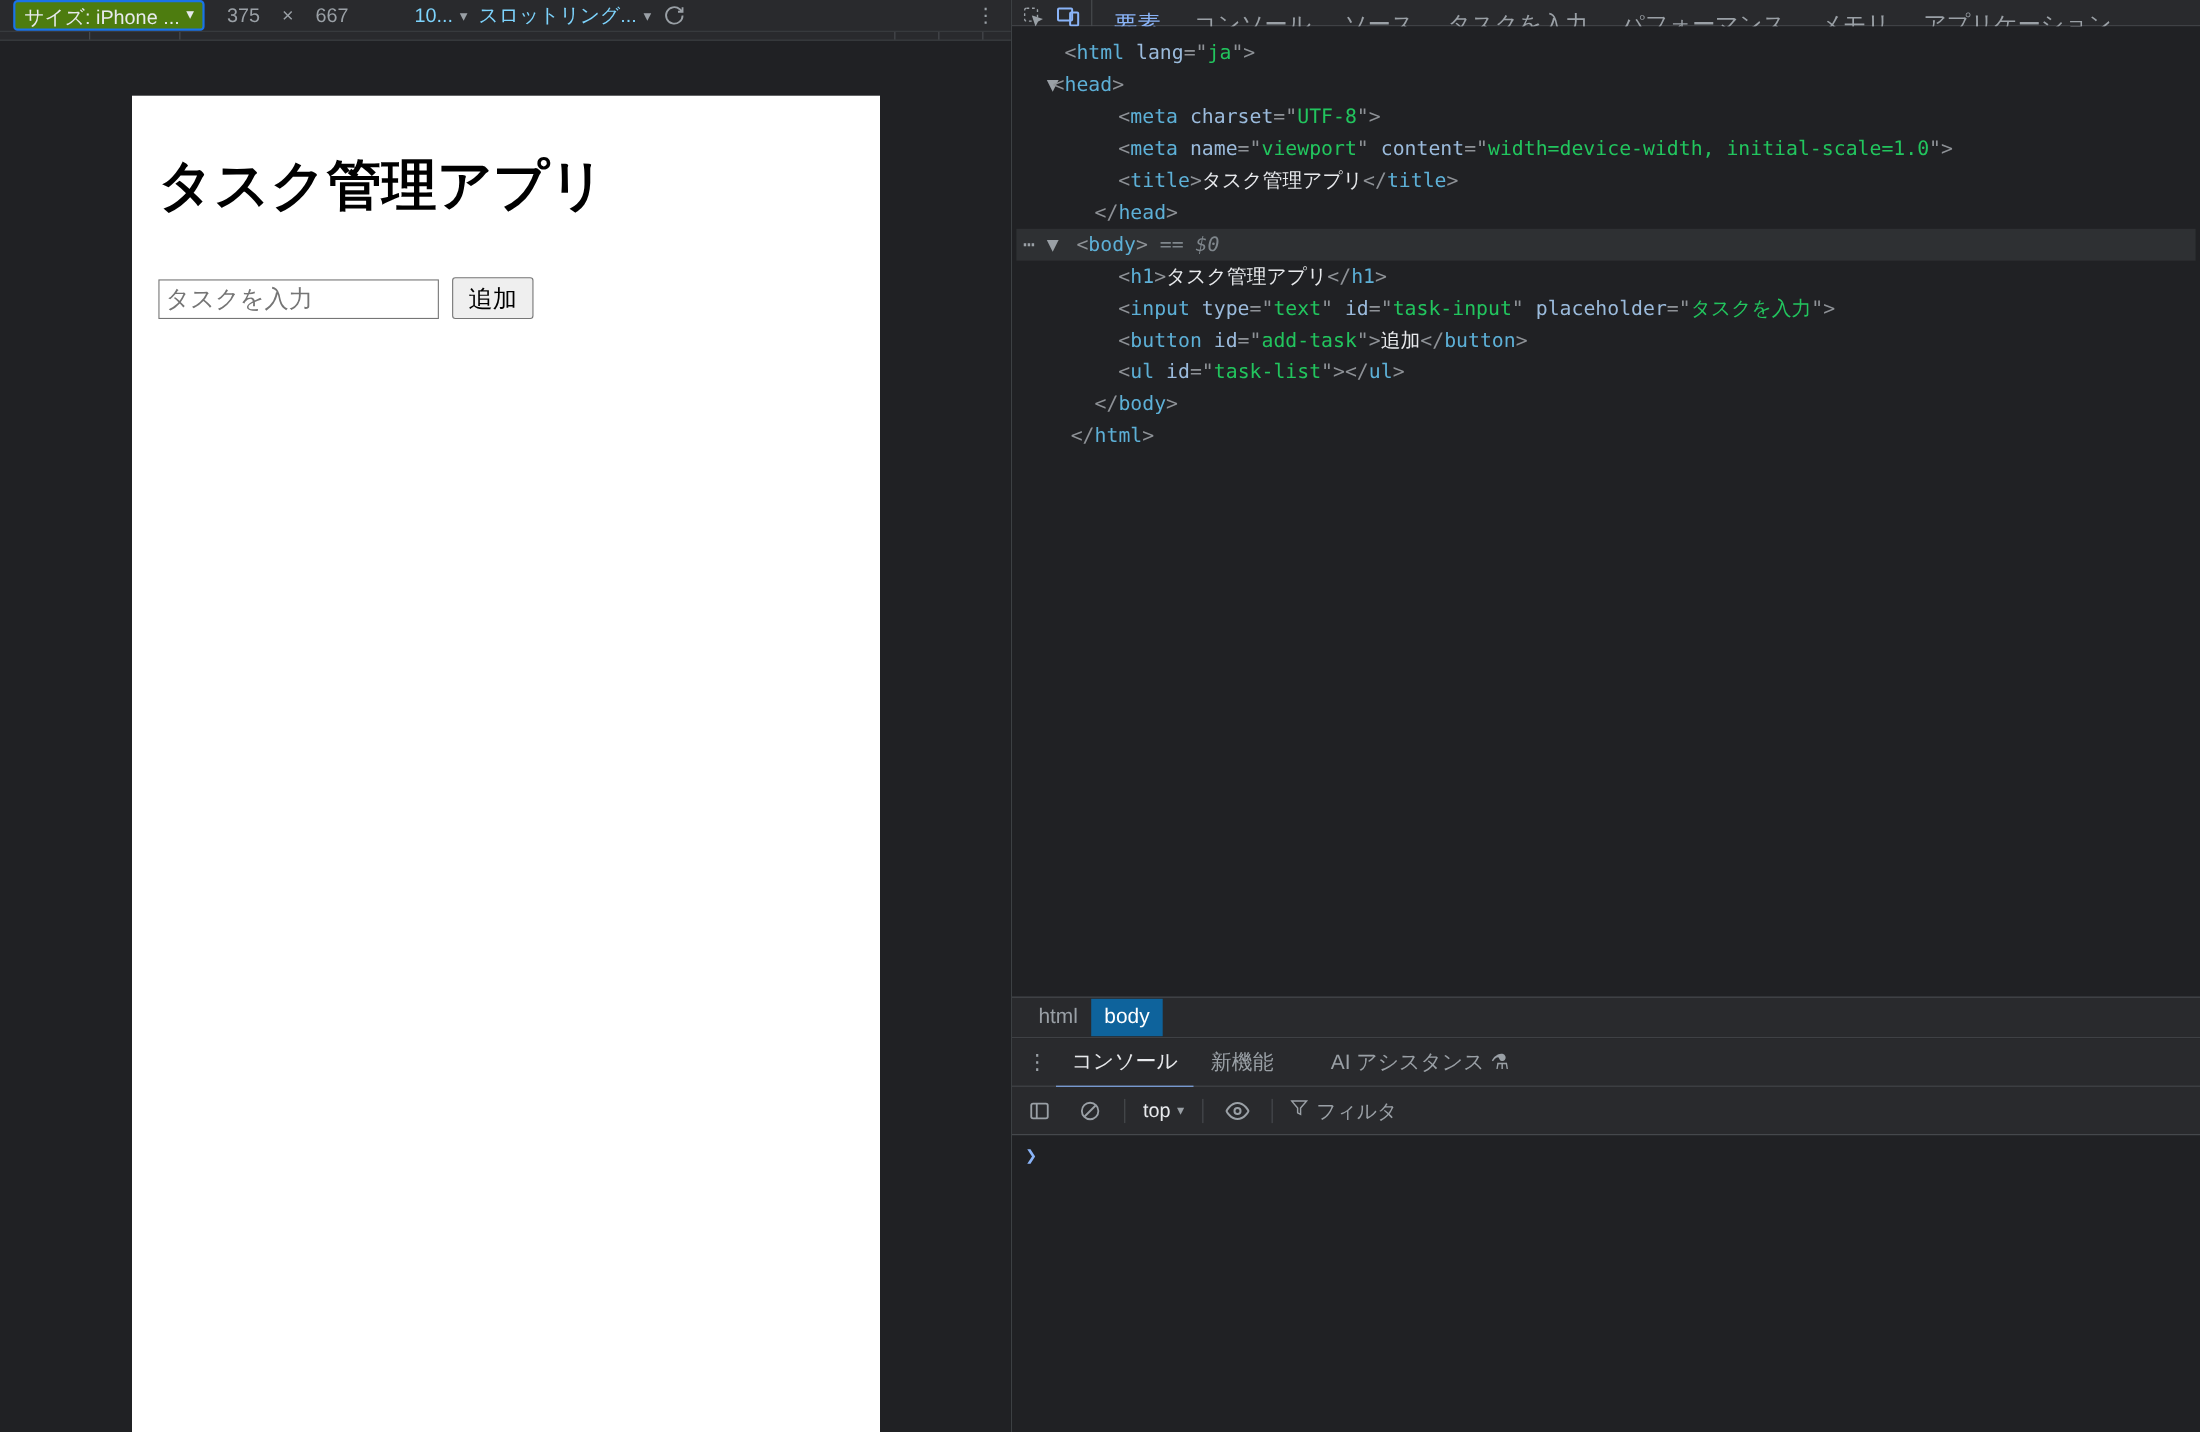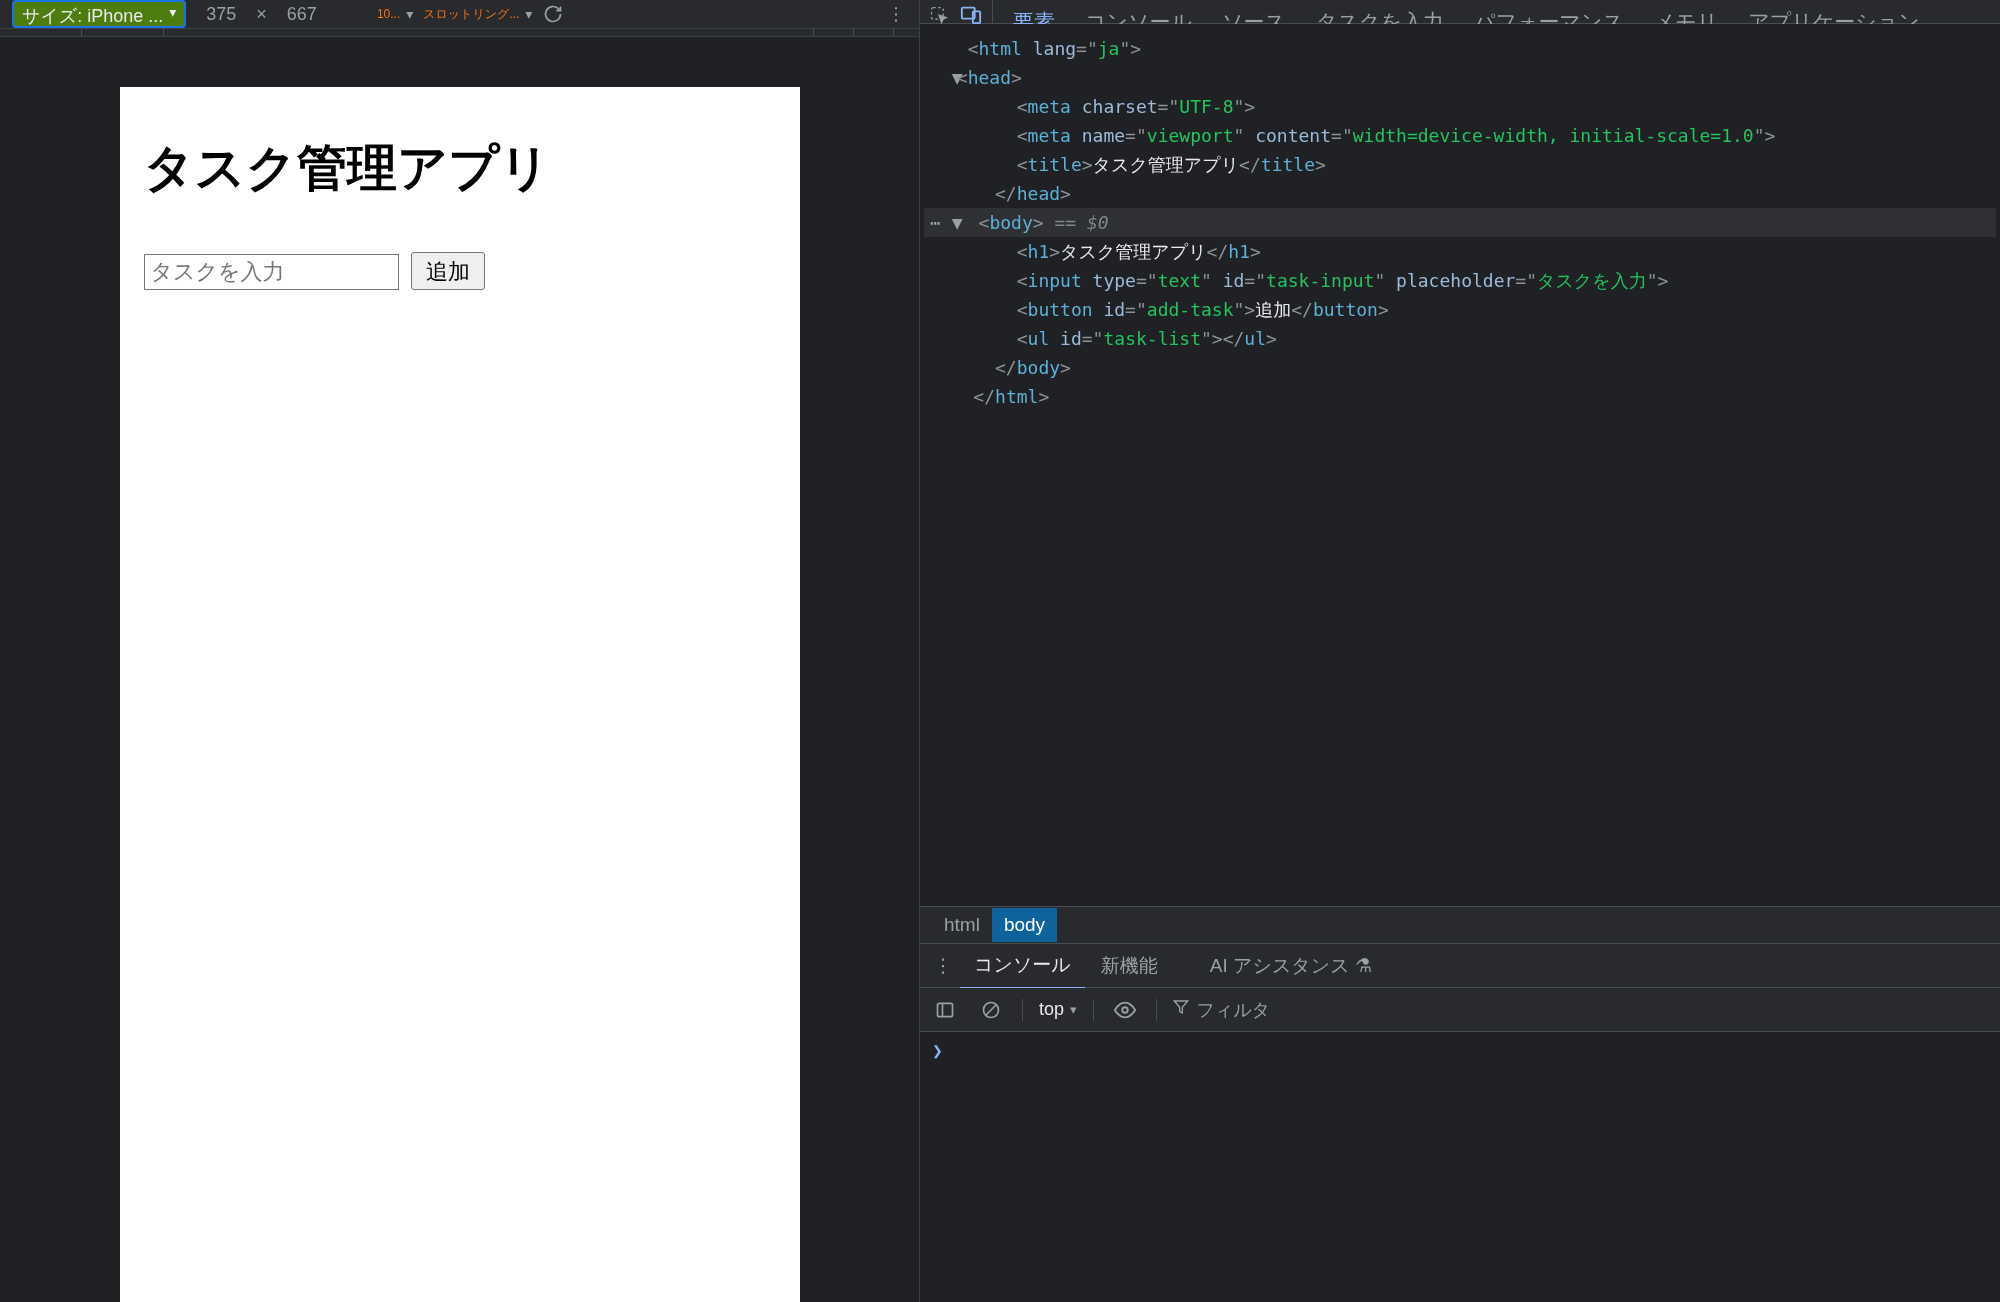--- a/index.html
+++ b/index.html
@@ -60,22 +60,22 @@
   }
   
   .dim-input {
     color: #9aa0a6;
     font-size: 18px;
     width: 50px;
     text-align: center;
   }
   
   .zoom-select, .throttle-select {
-    color: #f97316;
-    font-size: 12px;
+    color: #7dd3fc;
+    font-size: 18px;
     display: flex;
     align-items: center;
     gap: 6px;
   }
   
   .zoom-select::after, .throttle-select::after {
     content: "▾";
     font-size: 14px;
     color: #9aa0a6;
   }

